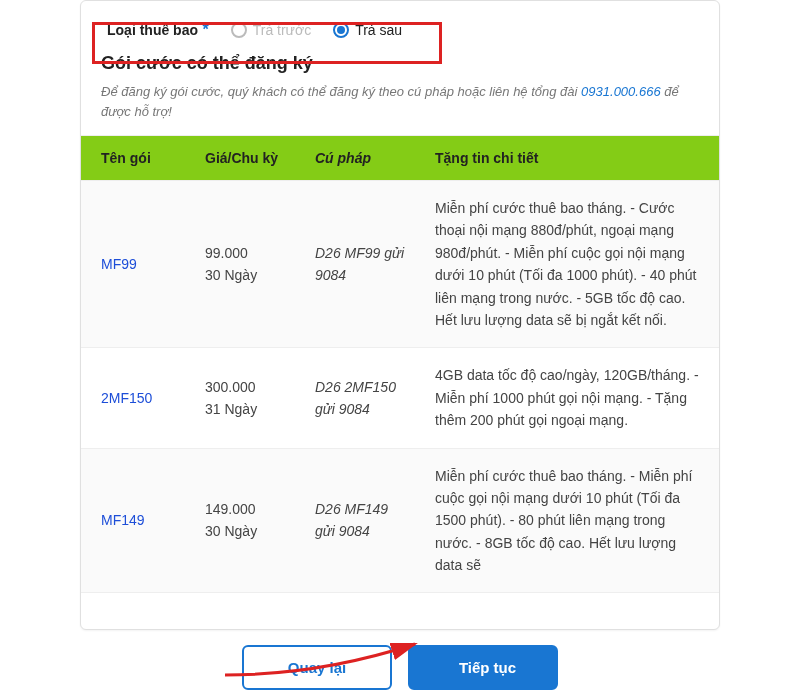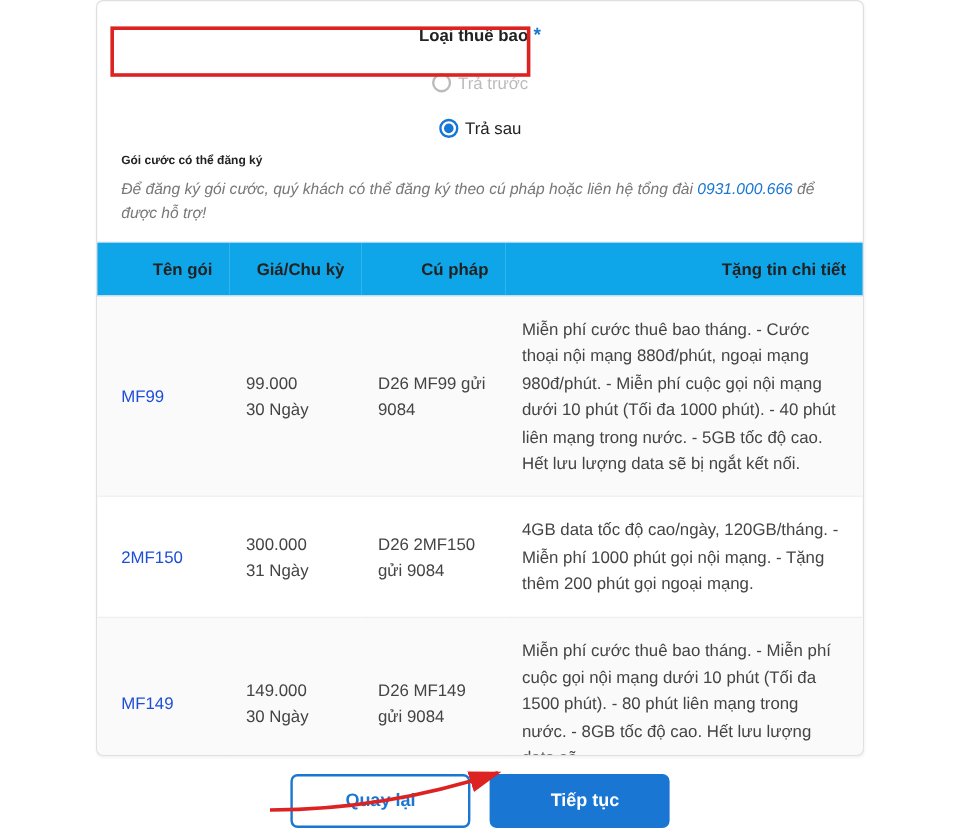--- a/index.html
+++ b/index.html
@@ -20,21 +20,20 @@
       height: 630px;
       overflow: hidden;
       box-shadow: 0 1px 2px rgba(0,0,0,0.05);
     }
     .radio-row {
       padding: 10px 20px 14px 20px;
       display: flex;
       align-items: center;
       gap: 22px;
       margin: 10px 6px 0 6px;
-      flex-direction: column;
     }
     .highlight-box {
       border: 3px solid #d22;
       position: absolute;
       top: 22px;
       left: 92px;
       width: 350px;
       height: 42px;
       pointer-events: none;
       z-index: 10;
@@ -60,45 +59,45 @@
       display: inline-flex;
       align-items: center; justify-content: center;
     }
     .radio-opt.selected .radio-circle { border-color: #1976d2; }
     .radio-opt.selected .radio-dot {
       width: 8px; height: 8px; border-radius: 50%;
       background: #1976d2;
     }
     .section-title {
       font-weight: 700;
-      font-size: 10px;
+      font-size: 18px;
       padding: 0 20px 8px 20px;
       color: #222;
     }
     .subnote {
       font-style: italic;
       font-size: 13px;
       color: #777;
       padding: 0 20px 14px 20px;
       line-height: 1.5;
     }
     .subnote .phone { color: #1976d2; font-style: italic; }
     table {
       width: 100%;
       border-collapse: collapse;
       font-size: 14px;
     }
     thead th {
-      text-align: right;
+      text-align: left;
       font-weight: 700;
       padding: 14px 14px;
       border-top: 1px solid #eee;
       border-bottom: 1px solid #eee;
       color: #222;
-      background: #0ea5e9;
+      background: #84cc16;
     }
     tbody td {
       padding: 16px 14px;
       border-bottom: 1px solid #eee;
       vertical-align: middle;
       line-height: 1.6;
       color: #444;
     }
     tbody tr:nth-child(odd) td { background: #fafafa; }
     .pkg-link { color: #1d4ed8; }
@@ -135,21 +134,21 @@
       position: absolute;
       left: 220px;
       bottom: 20px;
       width: 210px;
       height: 50px;
       pointer-events: none;
       z-index: 11;
     }
     th:nth-child(1), td:nth-child(1){ width: 110px; padding-left:20px;}
     th:nth-child(2), td:nth-child(2){ width: 110px;}
-    th:nth-child(3), td:nth-child(3){ width: 120px;}
+    th:nth-child(3), td:nth-child(3){ width: 120px; font-style: italic;}
   </style>
 </head>
 <body>
 
 <div class="card">
 
   <div class="radio-row">
     <span>
       <span class="radio-label">Loại thuê bao</span>
       <span class="req">*</span>

